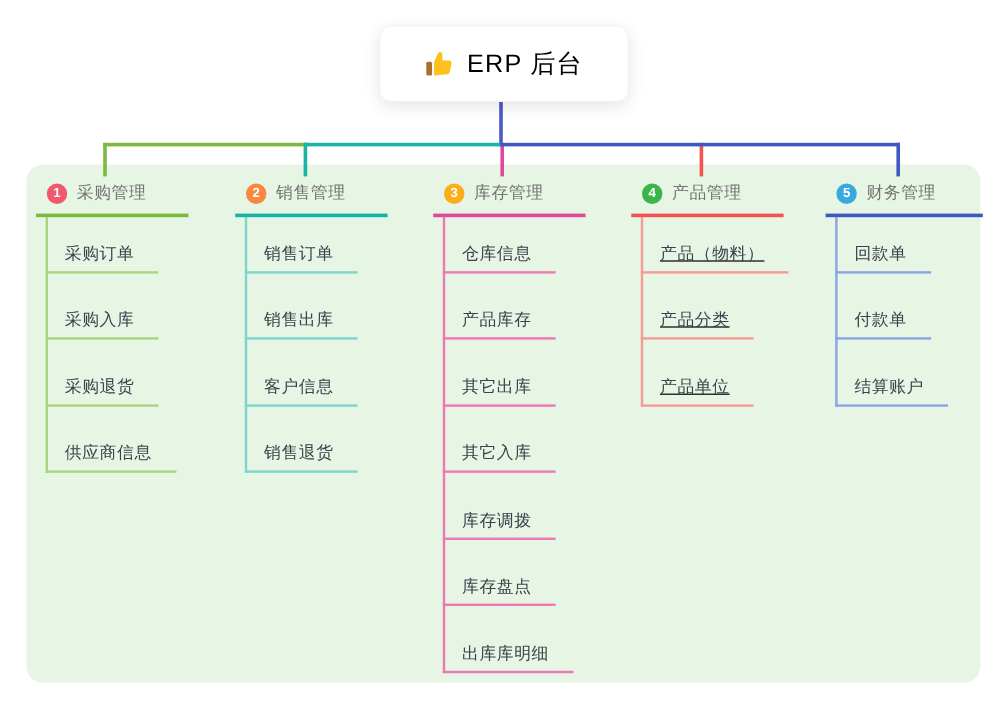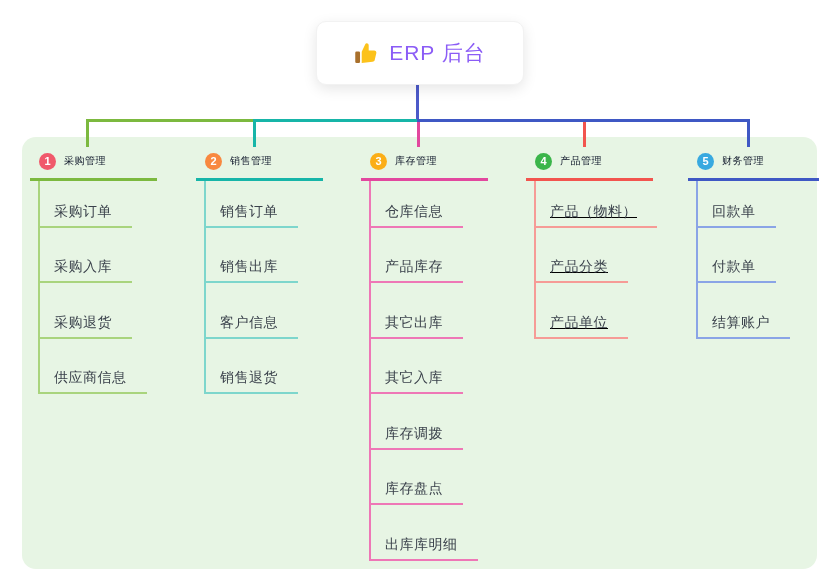--- a/index.html
+++ b/index.html
@@ -5,38 +5,38 @@
   html,body{margin:0;padding:0;background:#ffffff;}
   body{width:839px;height:588px;position:relative;overflow:hidden;
        font-family:"Liberation Sans","DejaVu Sans",sans-serif;}
   .stage{position:absolute;inset:0;}
 
   
   .root-box{position:absolute;left:316px;top:21px;width:206px;height:62px;
     background:#fff;border-radius:10px;border:1px solid #f2f2f2;
     box-shadow:0 4px 14px rgba(0,0,0,0.10);
     display:flex;align-items:center;justify-content:center;gap:10px;z-index:5;}
-  .root-title{font-size:21px;color:#8b5cf6;font-weight:500;letter-spacing:1px;}
+  .root-title{font-size:21px;color:#000000;font-weight:500;letter-spacing:1px;}
   .thumb{display:flex;align-items:center;}
 
   
   .panel{position:absolute;left:22px;top:137px;width:795px;height:432px;
     border-radius:14px;z-index:0;}
 
   
   .hline{position:absolute;height:3px;z-index:3;}
   .vline{position:absolute;width:3px;z-index:2;}
   .thinv{position:absolute;width:2px;z-index:2;}
 
   
   .branch-header{position:absolute;top:144px;height:34px;box-sizing:content-box;
     display:flex;align-items:center;padding-left:9px;z-index:4;}
   .badge{width:17px;height:17px;border-radius:50%;color:#fff;font-size:11px;
     font-weight:bold;line-height:17px;text-align:center;flex:0 0 17px;}
-  .branch-title{margin-left:8px;font-size:10px;font-weight:500;color:#0f172a;
+  .branch-title{margin-left:8px;font-size:14px;font-weight:500;color:#737373;
     white-space:nowrap;letter-spacing:0.5px;}
 
   
   .children{position:absolute;top:172px;z-index:4;}
   .child-row{height:55.5px;display:flex;align-items:flex-end;box-sizing:border-box;}
   .child-label{display:inline-block;border-bottom:2px solid;white-space:nowrap;
     padding:0 20px 5px 16px;font-size:14px;color:#3a414b;letter-spacing:0.5px;}
 </style>
 </head>
 <body>

